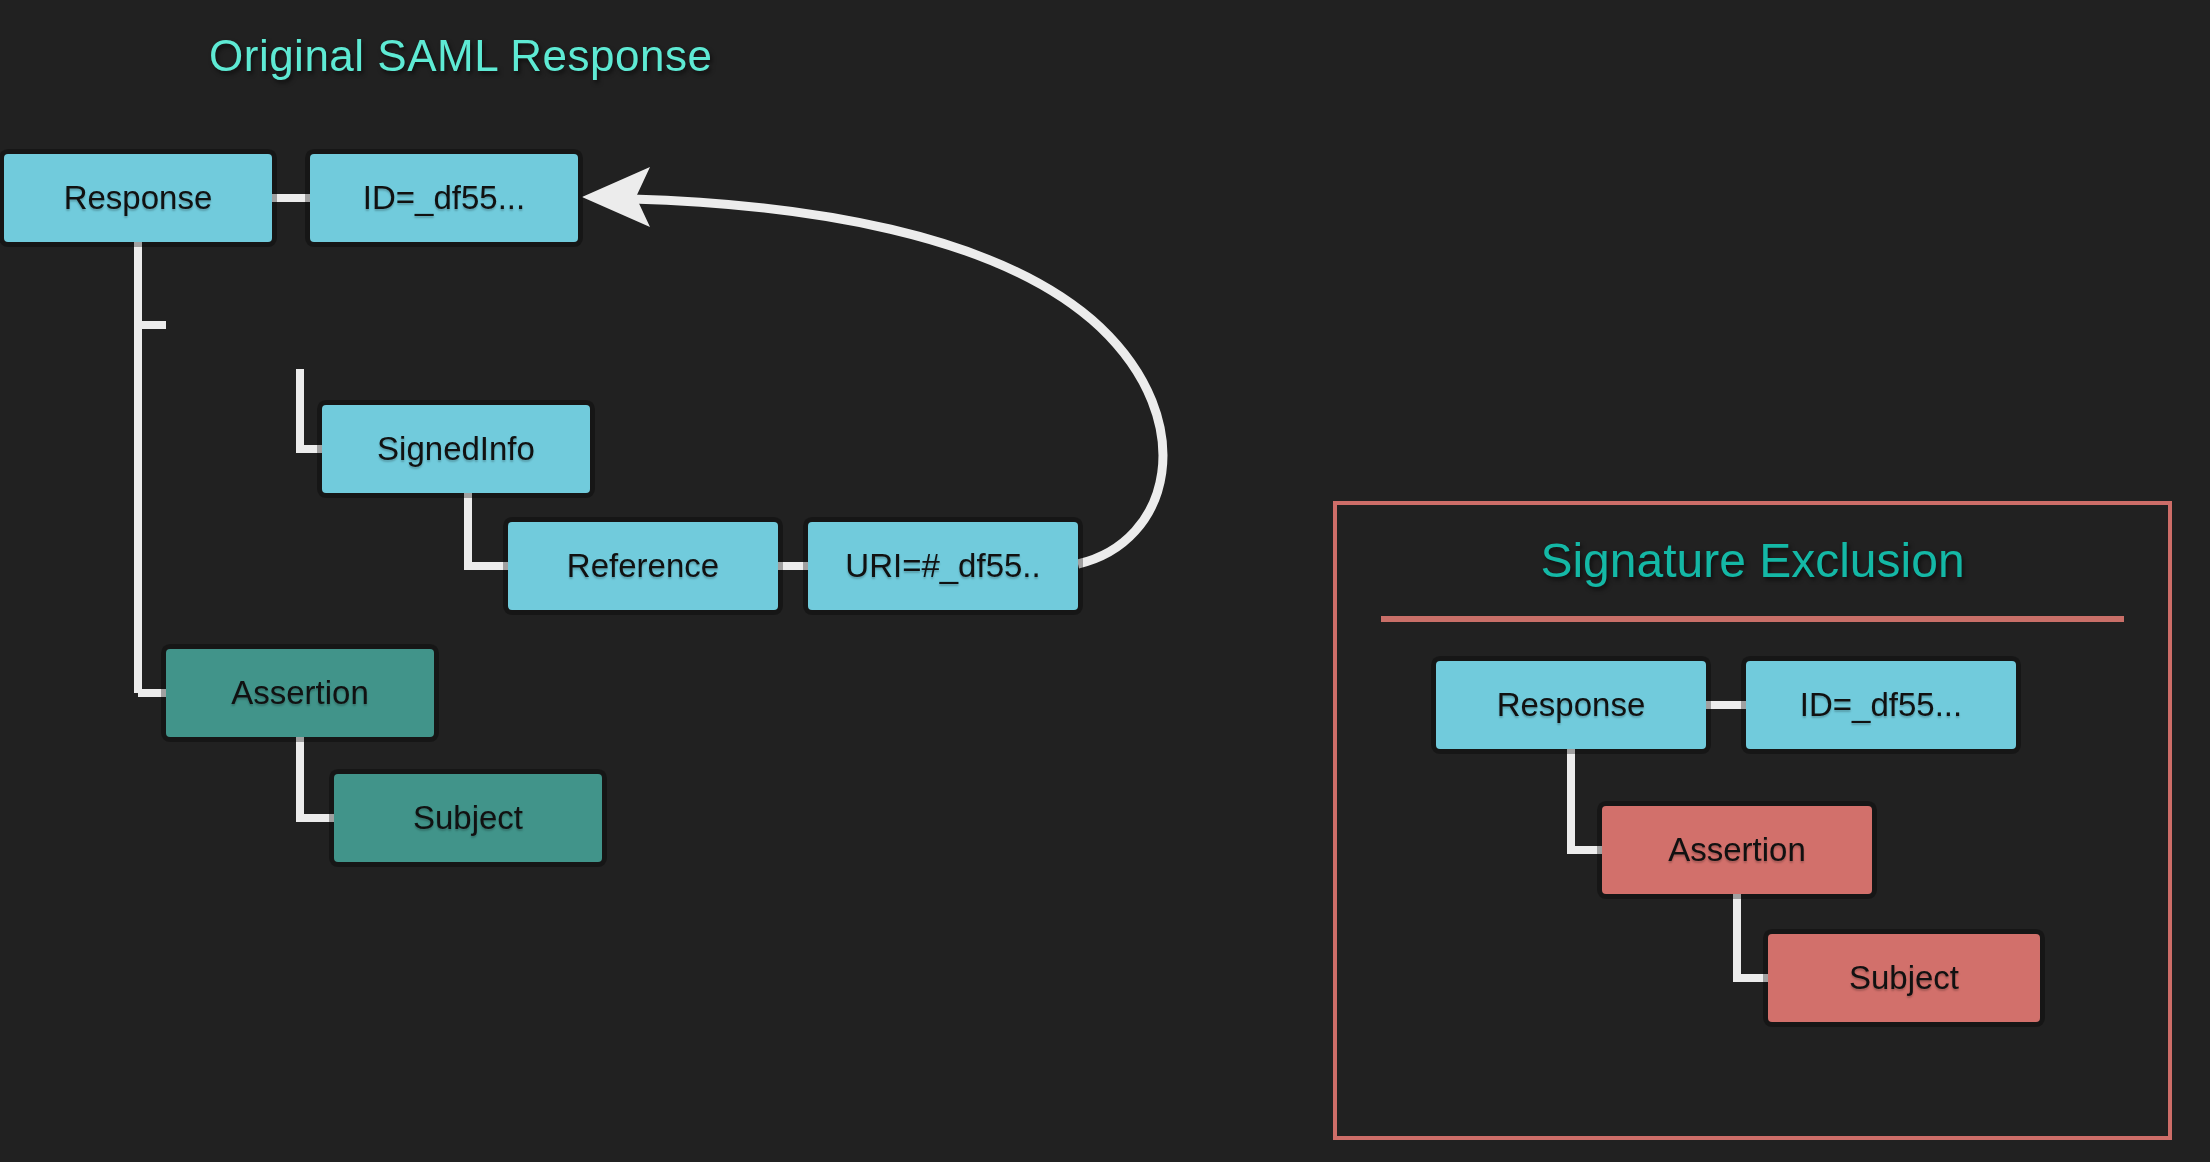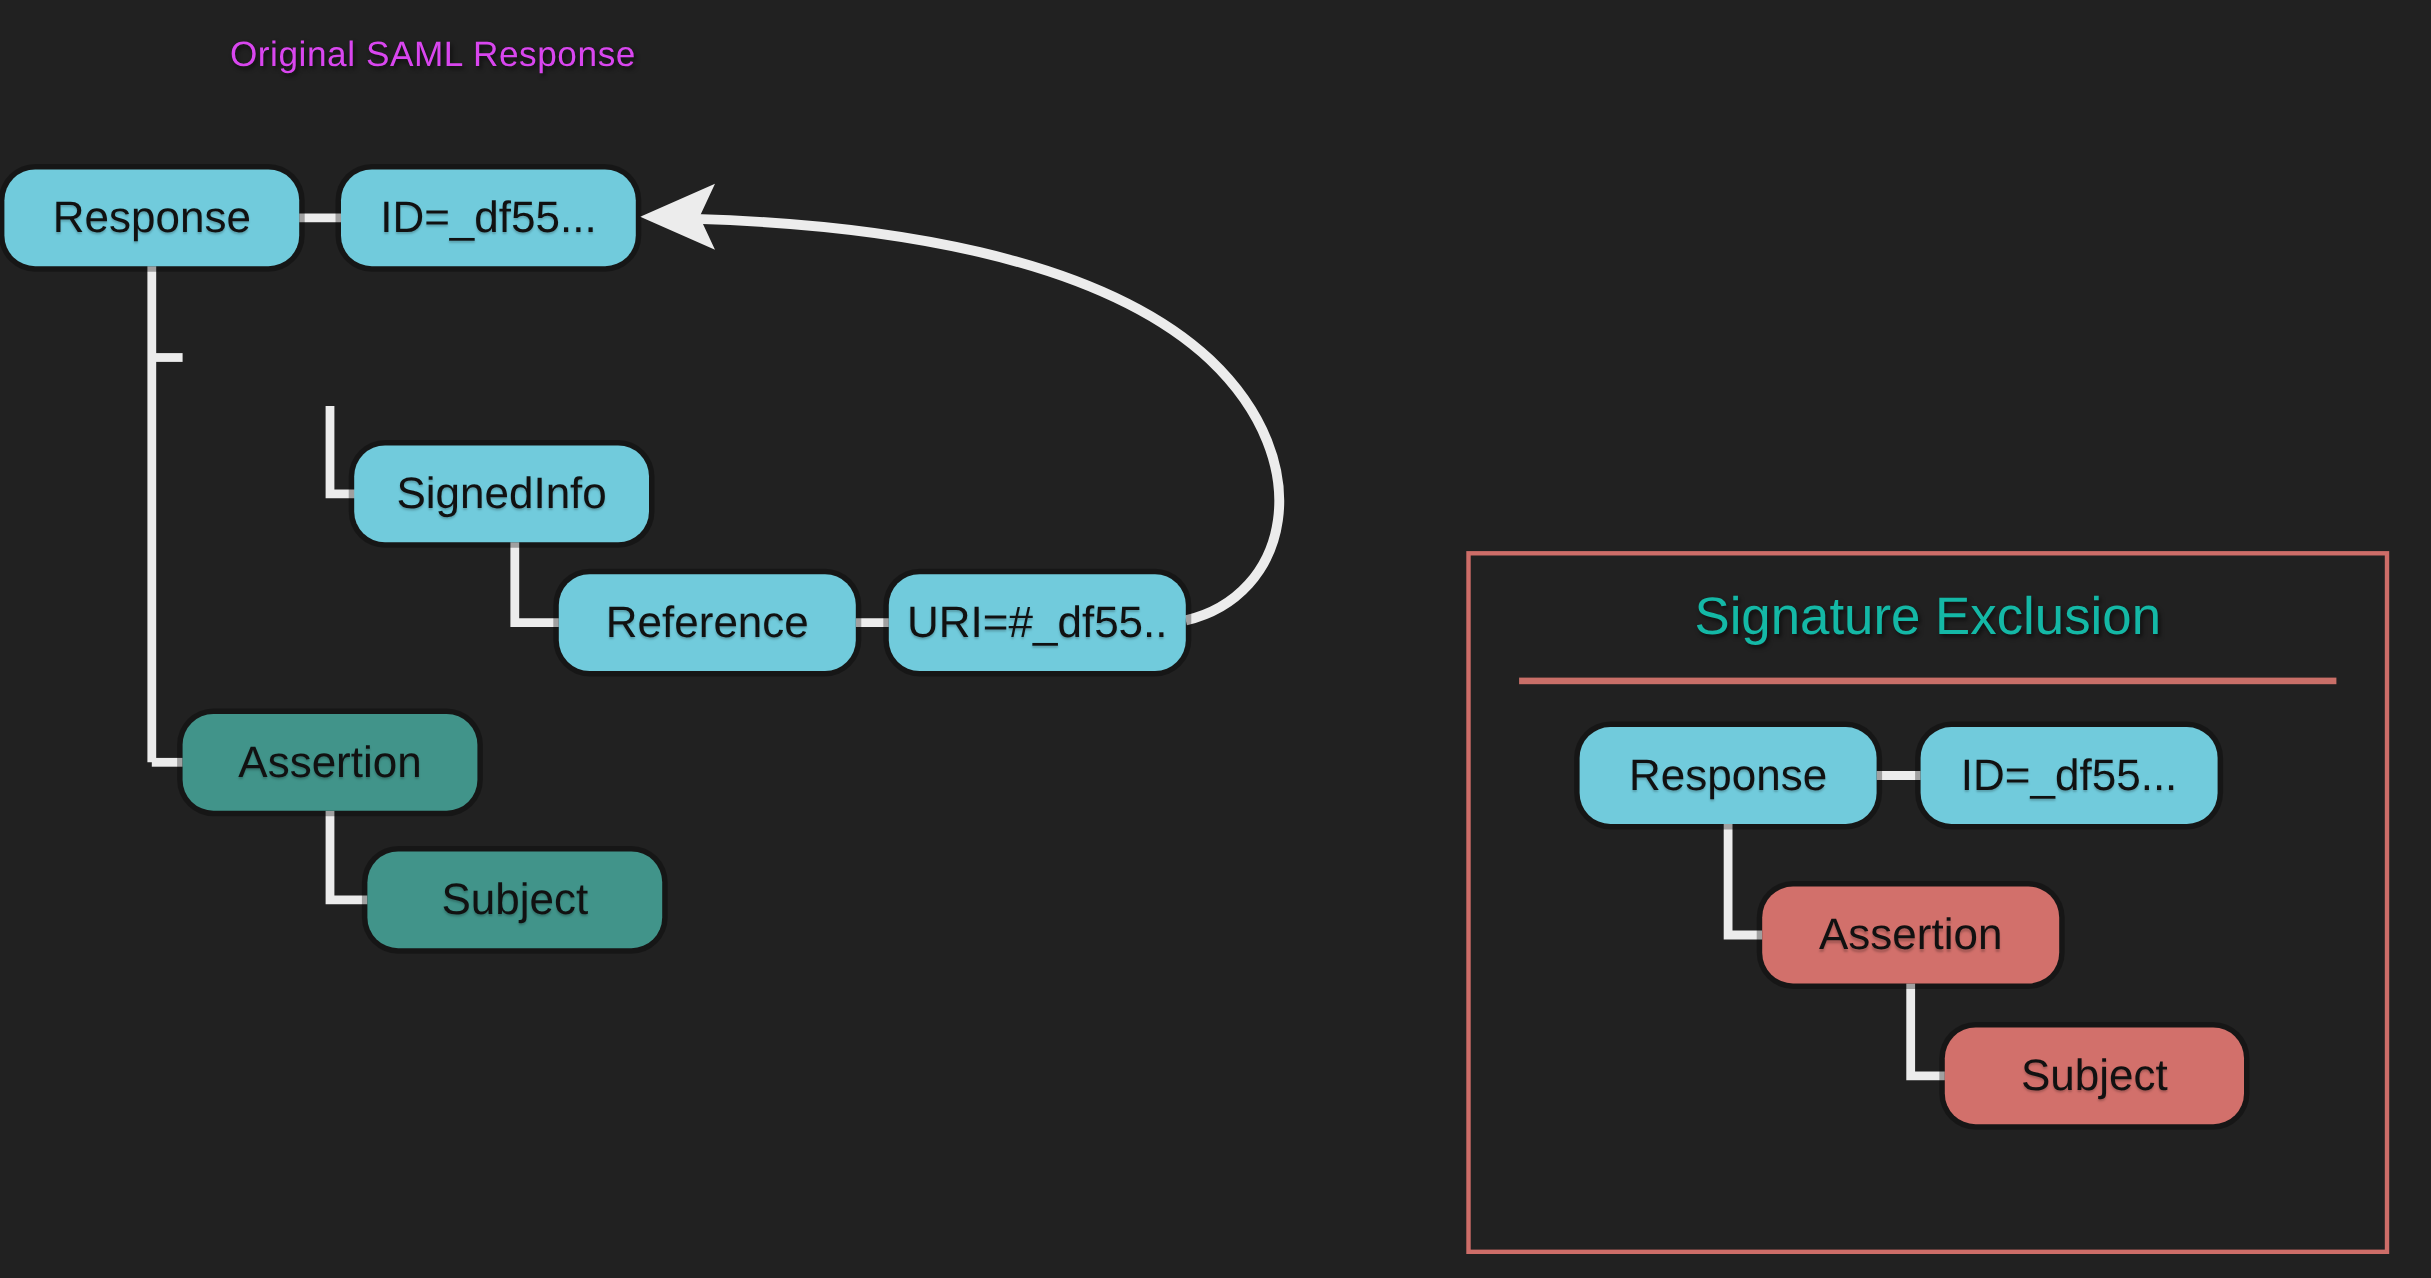--- a/index.html
+++ b/index.html
@@ -6,32 +6,32 @@
   #canvas{
     position:relative;
     width:2210px;height:1162px;
     background:#212121;
     font-family:"Liberation Sans", sans-serif;
     overflow:hidden;
   }
   #wires{position:absolute;left:0;top:0;width:2210px;height:1162px;}
   .diagram-title{
     position:absolute;
-    color:#d946ef;
-    font-size:32px;
+    color:#5eead4;
+    font-size:44px;
     letter-spacing:0.5px;
     text-shadow:2px 3px 4px rgba(0,0,0,0.55);
     white-space:nowrap;
   }
   .node{
     position:absolute;
     height:88px;
-    border-radius:28px;
+    border-radius:4px;
     display:flex;align-items:center;justify-content:center;
-    font-size:40px;color:#111;
+    font-size:33px;color:#111;
     box-shadow:0 0 0 5px rgba(0,0,0,0.32);
     text-shadow:0 2px 2px rgba(0,0,0,0.22);
     white-space:nowrap;
   }
   .cyan{background:#71cbdc;}
   .teal{background:#41948a;}
   .salmon{background:#d2706b;}
 
   
   .n-response  {left:4px;   top:154px; width:268px;}

